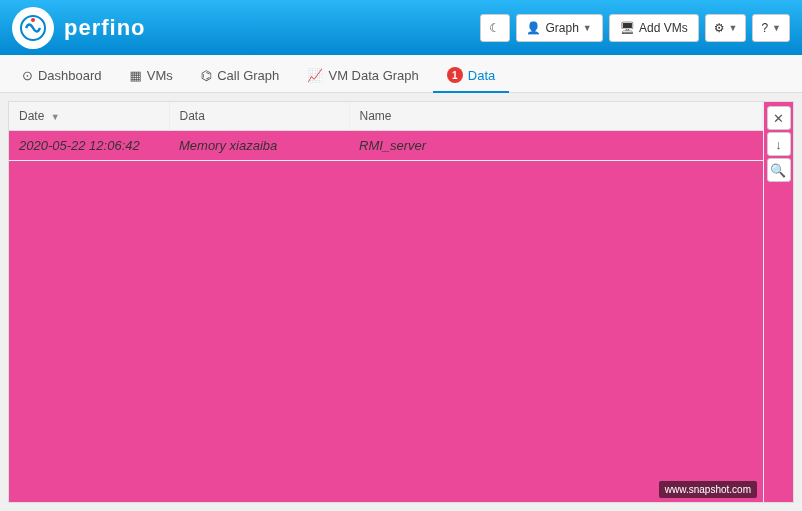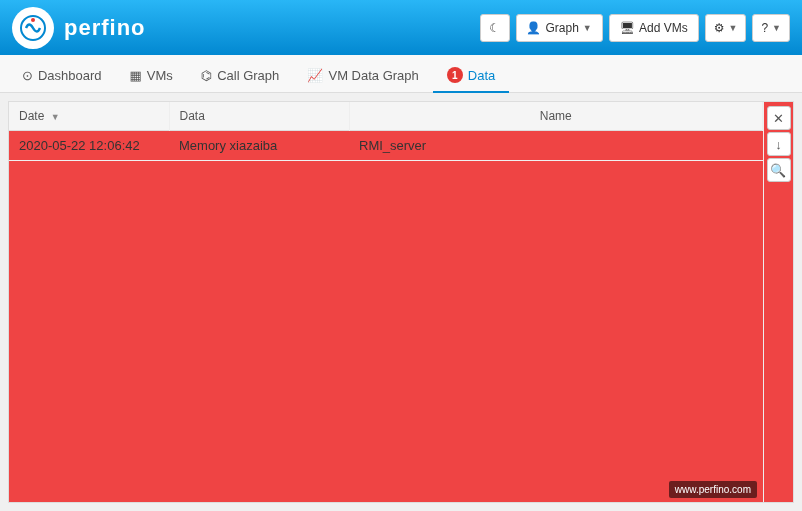--- a/index.html
+++ b/index.html
@@ -98,21 +98,21 @@
       height: 16px;
       font-size: 10px;
       display: flex;
       align-items: center;
       justify-content: center;
       font-weight: bold;
     }
 
     
     .main {
-      background: #ef4444;
+      background: #ec4899;
       margin: 8px;
       border: 1px solid #ddd;
       height: calc(511px - 55px - 38px - 16px);
       display: flex;
       position: relative;
     }
 
     
     .table-container {
       flex: 1;
@@ -129,28 +129,29 @@
     thead th {
       text-align: left;
       padding: 7px 10px;
       font-weight: normal;
       color: #555;
       border-right: 1px solid #eee;
       font-size: 12px;
     }
     thead th:first-child { width: 160px; }
     thead th:nth-child(2) { width: 180px; }
-    thead th:nth-child(3) { flex: 1; text-align: center; }
+    thead th:nth-child(3) { flex: 1; }
     tbody tr {
       border-bottom: 1px solid #f0f0f0;
     }
     tbody td {
       padding: 7px 10px;
       font-size: 13px;
       color: #333;
+      font-style: italic;
     }
     .sort-arrow {
       font-size: 9px;
       color: #888;
       margin-left: 3px;
     }
 
     
     .action-buttons {
       width: 30px;
@@ -284,16 +285,16 @@
         <span>✕</span>
       </button>
       <button class="action-btn">
         <span>↓</span>
       </button>
       <button class="action-btn">
         <span>🔍</span>
       </button>
     </div>
 
-    <div class="watermark">www.perfino.com</div>
+    <div class="watermark">www.snapshot.com</div>
   </div>
 
 </div>
 
 </body></html>

